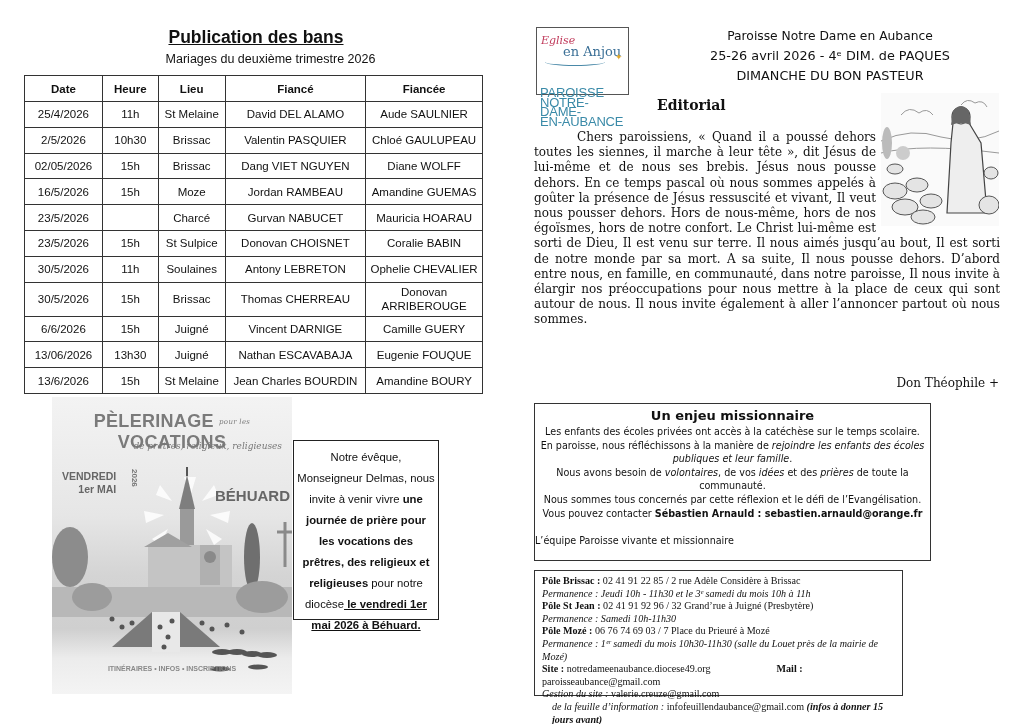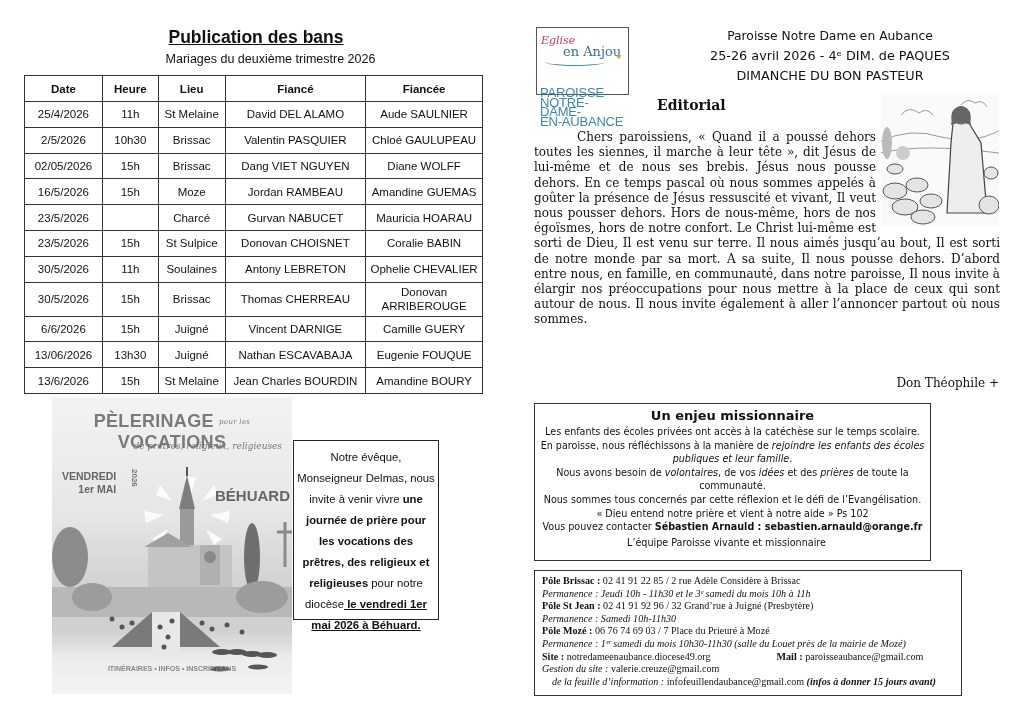--- a/index.html
+++ b/index.html
@@ -52,24 +52,24 @@
   .edit-body p { text-indent: 43px; }
   .edit-body .float-img { float: right; width: 118px; height: 130px; margin: -32px 0 0 6px; shape-outside: margin-box; }
   .edit-sign { position: absolute; right: 25px; top: 376px; font-family: "DejaVu Serif", serif; font-size: 12px; }
 
   .shepherd { position: absolute; left: 881px; top: 93px; width: 118px; height: 133px; background: #fafafa; overflow: hidden; }
 
   .mission { position: absolute; left: 534px; top: 403px; width: 397px; height: 158px; border: 1.5px solid #333; text-align: center;
     font-family: "DejaVu Sans", sans-serif; font-size: 9.6px; line-height: 13.6px; padding-top: 3px; }
   .mission .m-title { font-weight: bold; font-size: 13px; line-height: 18px; }
   .mission i { font-style: italic; }
-  .mission .m-sign { text-align: center; padding-right: 12px; margin-top: 2px; }
+  .mission .m-sign { text-align: left; padding-right: 12px; margin-top: 14px; }
   .mission b { font-weight: bold; }
 
-  .contact { position: absolute; left: 534px; top: 570px; width: 428px; height: 126px; border: 1.5px solid #333;
+  .contact { position: absolute; left: 534px; top: 570px; width: 369px; height: 126px; border: 1.5px solid #333;
     font-family: "Liberation Serif", serif; font-size: 10.1px; line-height: 12.6px; padding: 4px 0 0 7px; }
   .contact b { font-weight: bold; }
   .contact i { font-style: italic; }
   .contact .indent { padding-left: 10px; }
   .contact .sp { display: inline-block; width: 66px; }
 </style>
 </head>
 <body>
 
 <div class="bans-title">Publication des bans</div>
@@ -295,21 +295,20 @@
     </g>
   </svg>
 </div>
 
 <div class="mission">
   <div class="m-title">Un enjeu missionnaire</div>
   <div>Les enfants des écoles privées ont accès à la catéchèse sur le temps scolaire.</div>
   <div><span>En paroisse, nous réfléchissons à la manière de </span><i>rejoindre les enfants des écoles publiques et leur famille</i><span>.</span></div>
   <div><span>Nous avons besoin de </span><i>volontaires</i><span>, de vos </span><i>idées</i><span> et des </span><i>prières</i><span> de toute la communauté.</span></div>
   <div>Nous sommes tous concernés par cette réflexion et le défi de l’Evangélisation.</div>
-  <div>« Dieu entend notre prière et vient à notre aide » Ps 102</div>
   <div><span>Vous pouvez contacter </span><b>Sébastien Arnauld : sebastien.arnauld@orange.fr</b></div>
   <div class="m-sign">L’équipe Paroisse vivante et missionnaire</div>
 </div>
 
 <div class="contact">
   <div><b>Pôle Brissac :</b><span> 02 41 91 22 85 / 2 rue Adèle Considère à Brissac</span></div>
   <div><i>Permanence : Jeudi 10h - 11h30 et le 3ᵉ samedi du mois 10h à 11h</i></div>
   <div><b>Pôle St Jean :</b><span> 02 41 91 92 96 / 32 Grand’rue à Juigné (Presbytère)</span></div>
   <div><i>Permanence : Samedi 10h-11h30</i></div>
   <div><b>Pôle Mozé :</b><span> 06 76 74 69 03 / 7 Place du Prieuré à Mozé</span></div>

